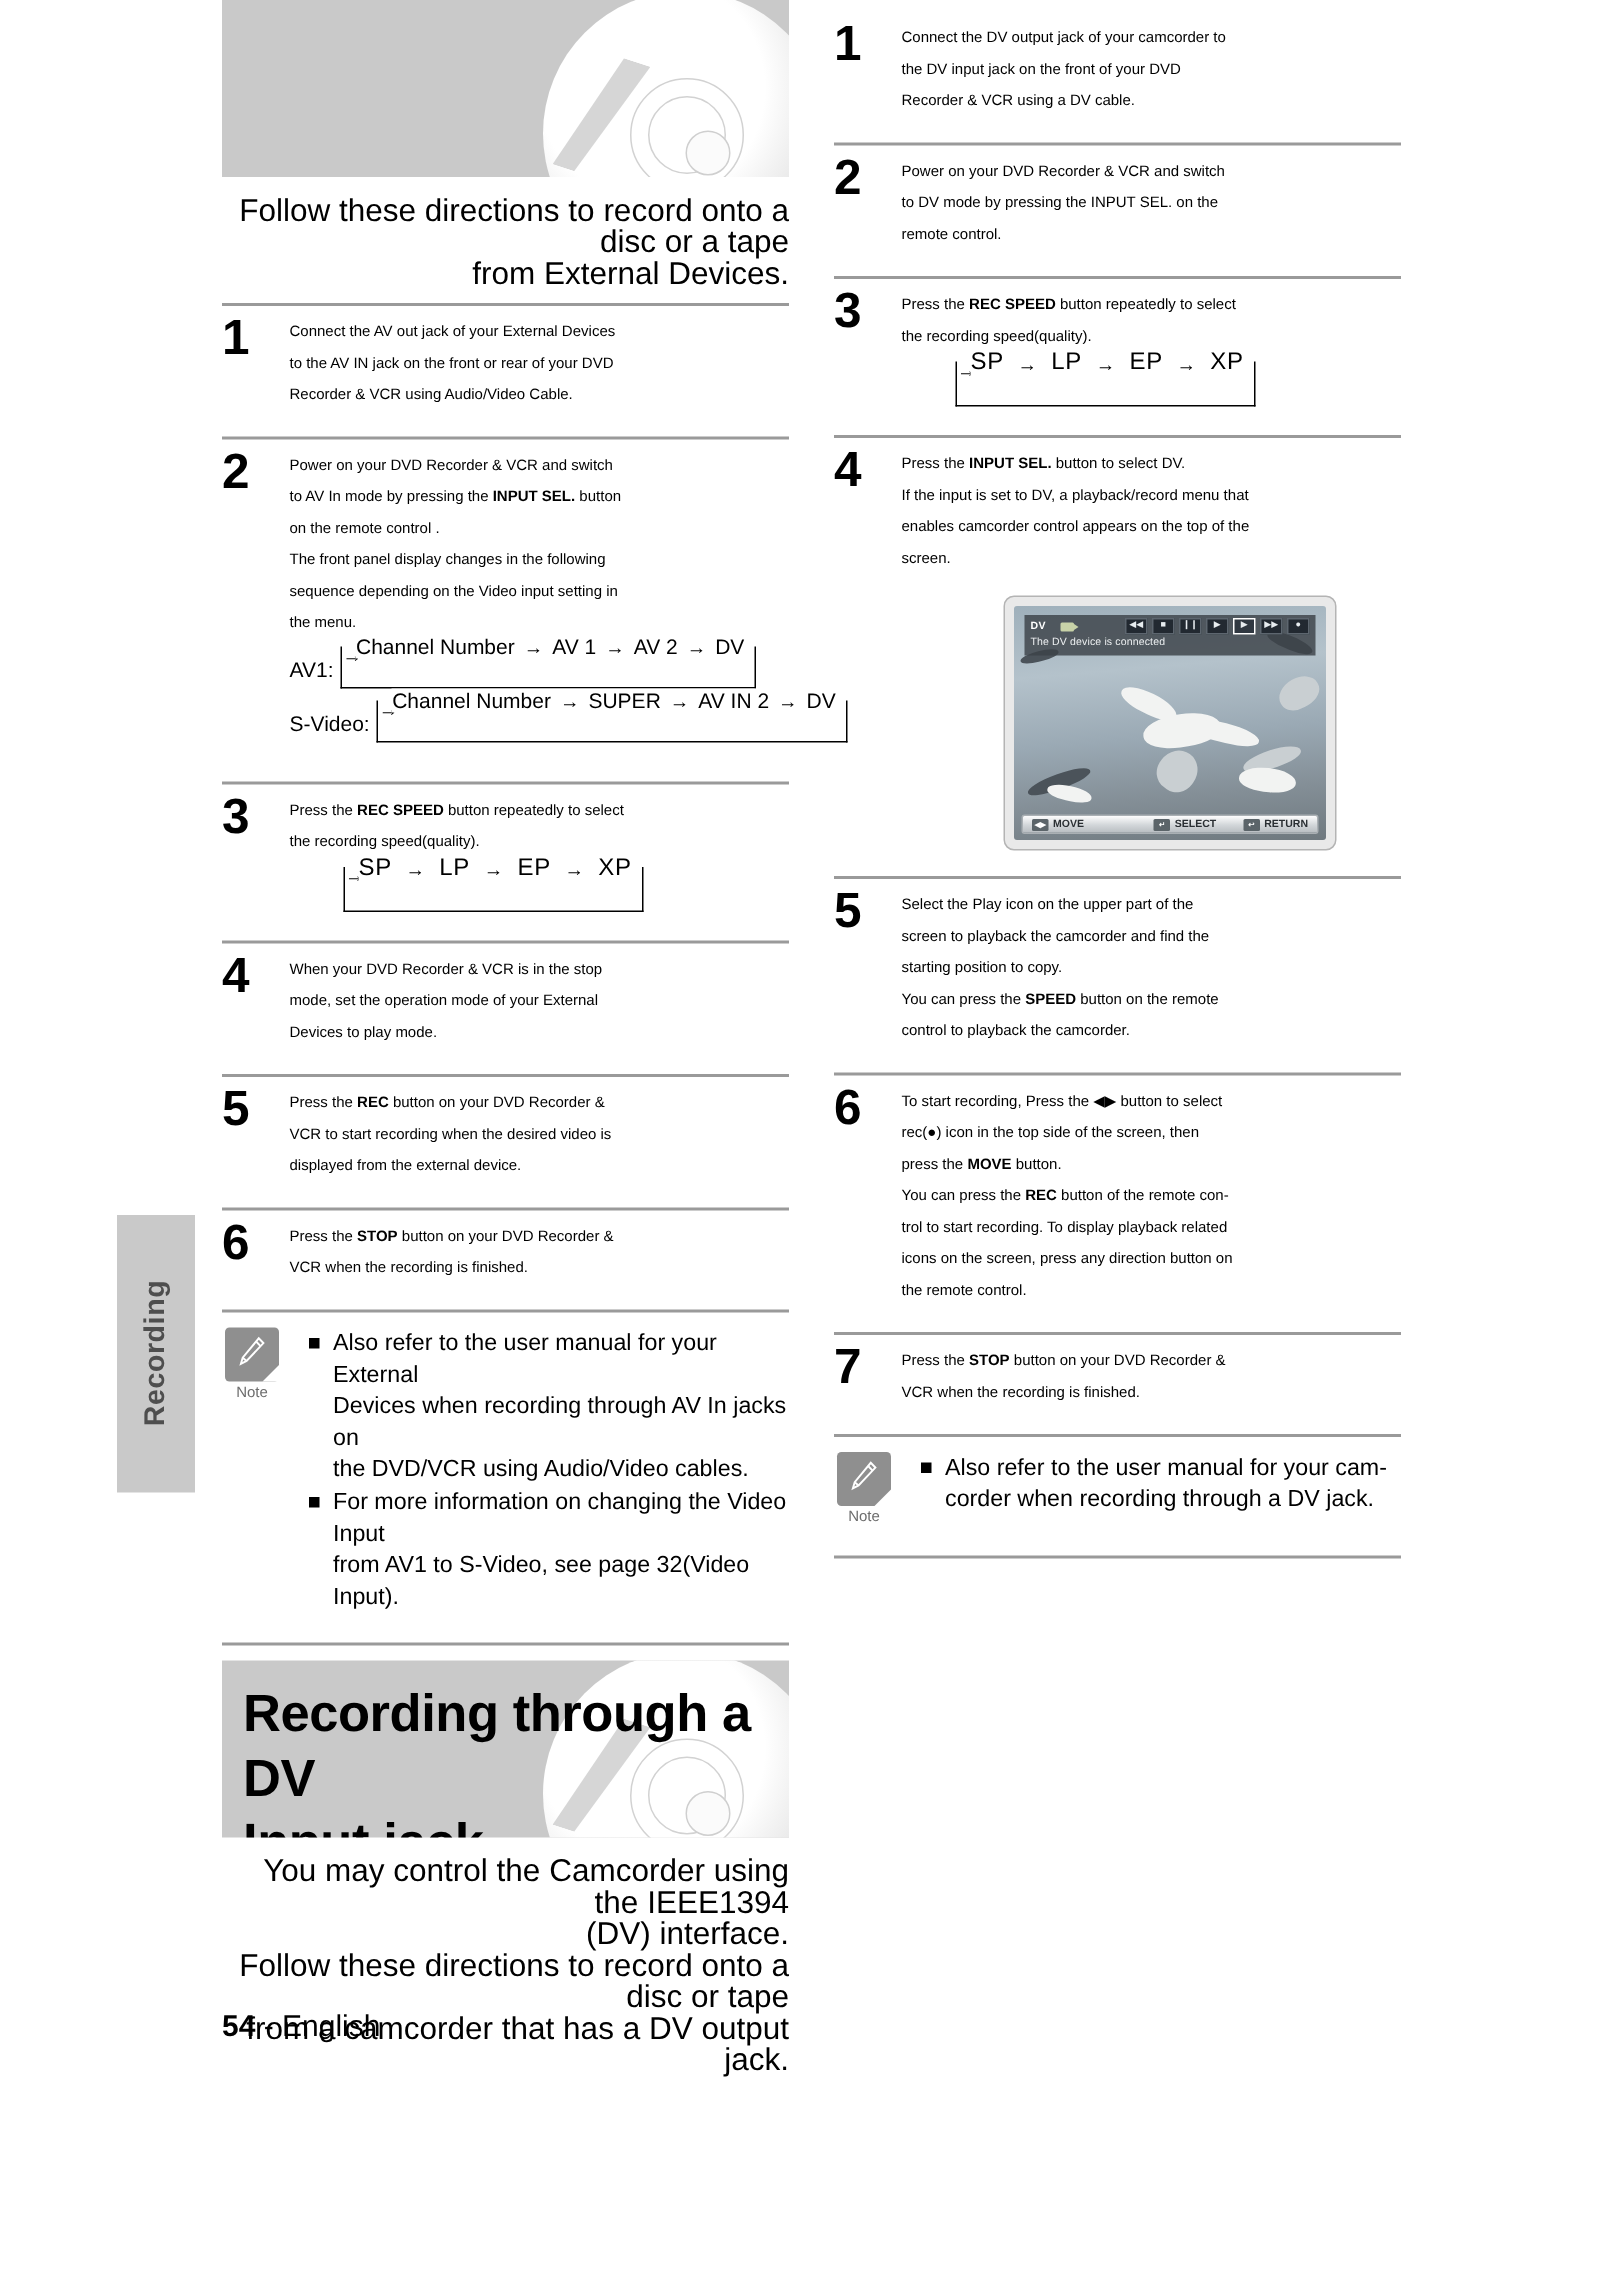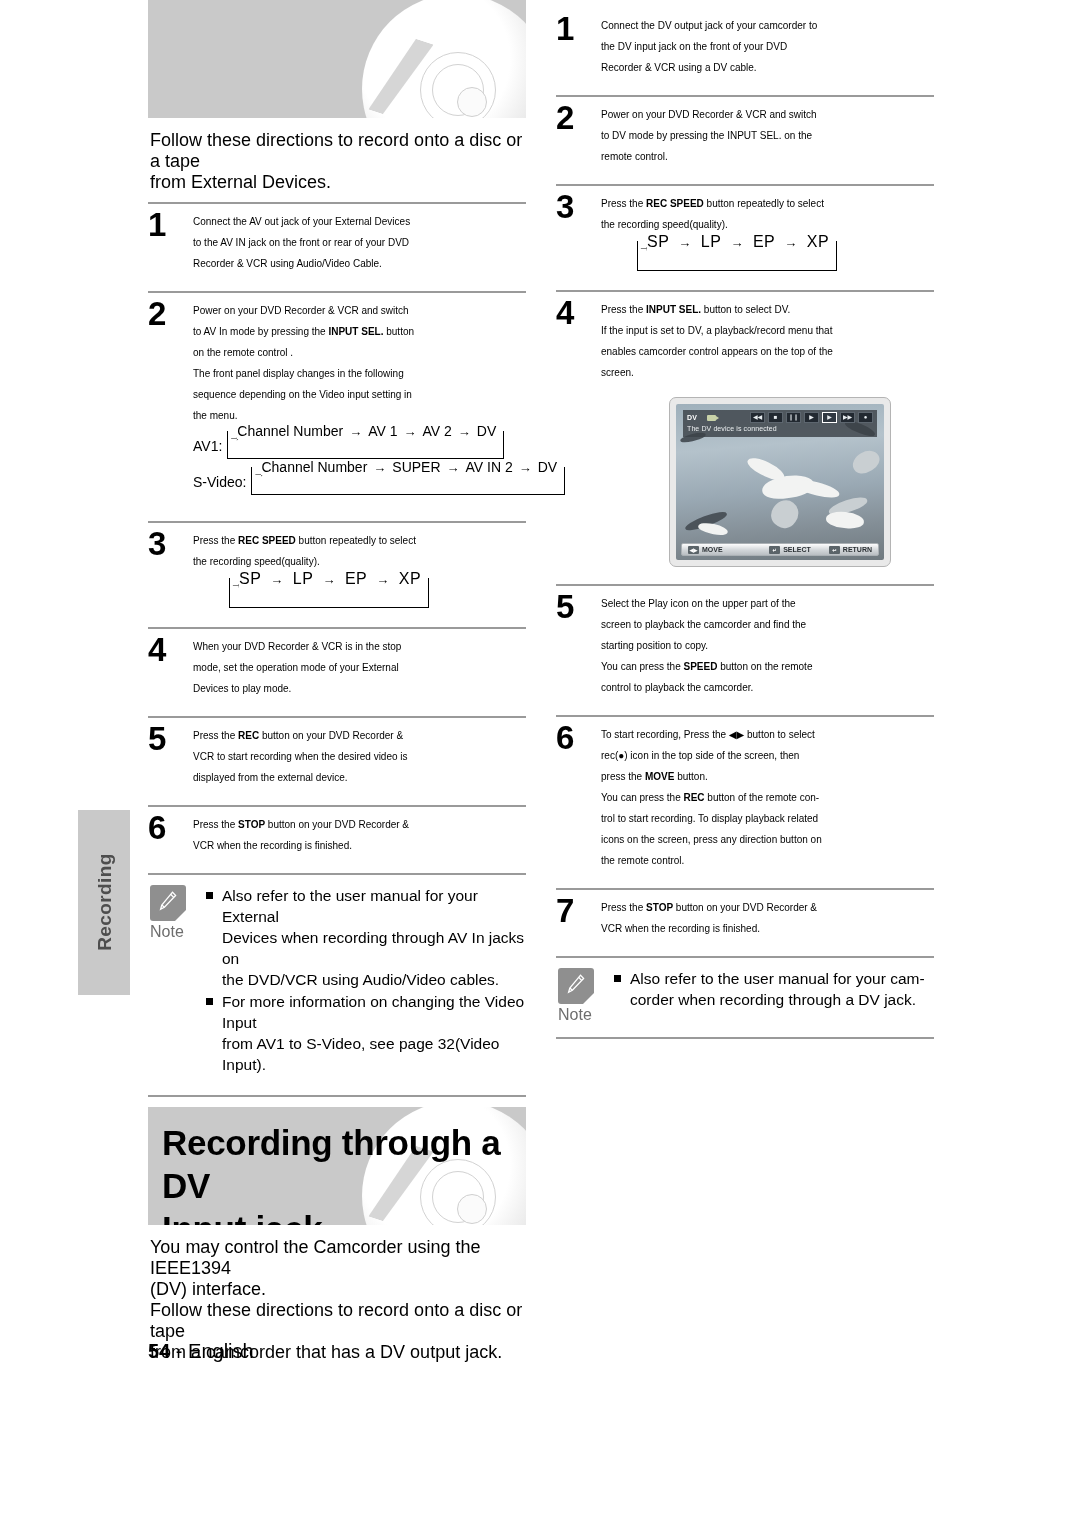--- a/index.html
+++ b/index.html
@@ -71,23 +71,24 @@
     width:42px;height:82px;
     background:#cfcfcf;
     transform:rotate(18deg);
     clip-path:polygon(56% 0,100% 0,36% 100%,0 100%);
     opacity:.85;
   }
   .banner-clip{position:absolute;left:0;top:0;width:100%;height:100%;overflow:hidden;}
 
   
   .intro{
-    font-size:18px;line-height:21px;
+    font-size:21px;line-height:21px;
     margin:12px 0 0 2px;
     white-space:pre-line;
+    text-align:right;
   }
 
   
   .rule{
     height:0;border-top:2px solid #9a9a9a;margin:9px 0 0 0;
   }
   .step{
     position:relative;
     padding:7px 0 8px 45px;
     min-height:22px;
@@ -146,21 +147,21 @@
   }
   .note-badge:after{
     content:"";position:absolute;right:0;bottom:0;
     border-width:0 0 11px 11px;border-style:solid;
     border-color:transparent transparent #ffffff transparent;
   }
   .note-pencil{
     position:absolute;left:8px;top:5px;width:20px;height:26px;
   }
   .note-label{
-    text-align:left;font-size:16px;color:#6d6d6d;margin-top:2px;width:36px;
+    text-align:center;font-size:10px;color:#6d6d6d;margin-top:2px;width:36px;
   }
   .note-list{margin:0;padding:0;list-style:none;}
   .note-list li{
     position:relative;
     padding-left:16px;
     font-size:15.5px;line-height:21px;
     margin-bottom:1px;
     white-space:pre-line;
   }
   .note-list li:before{

